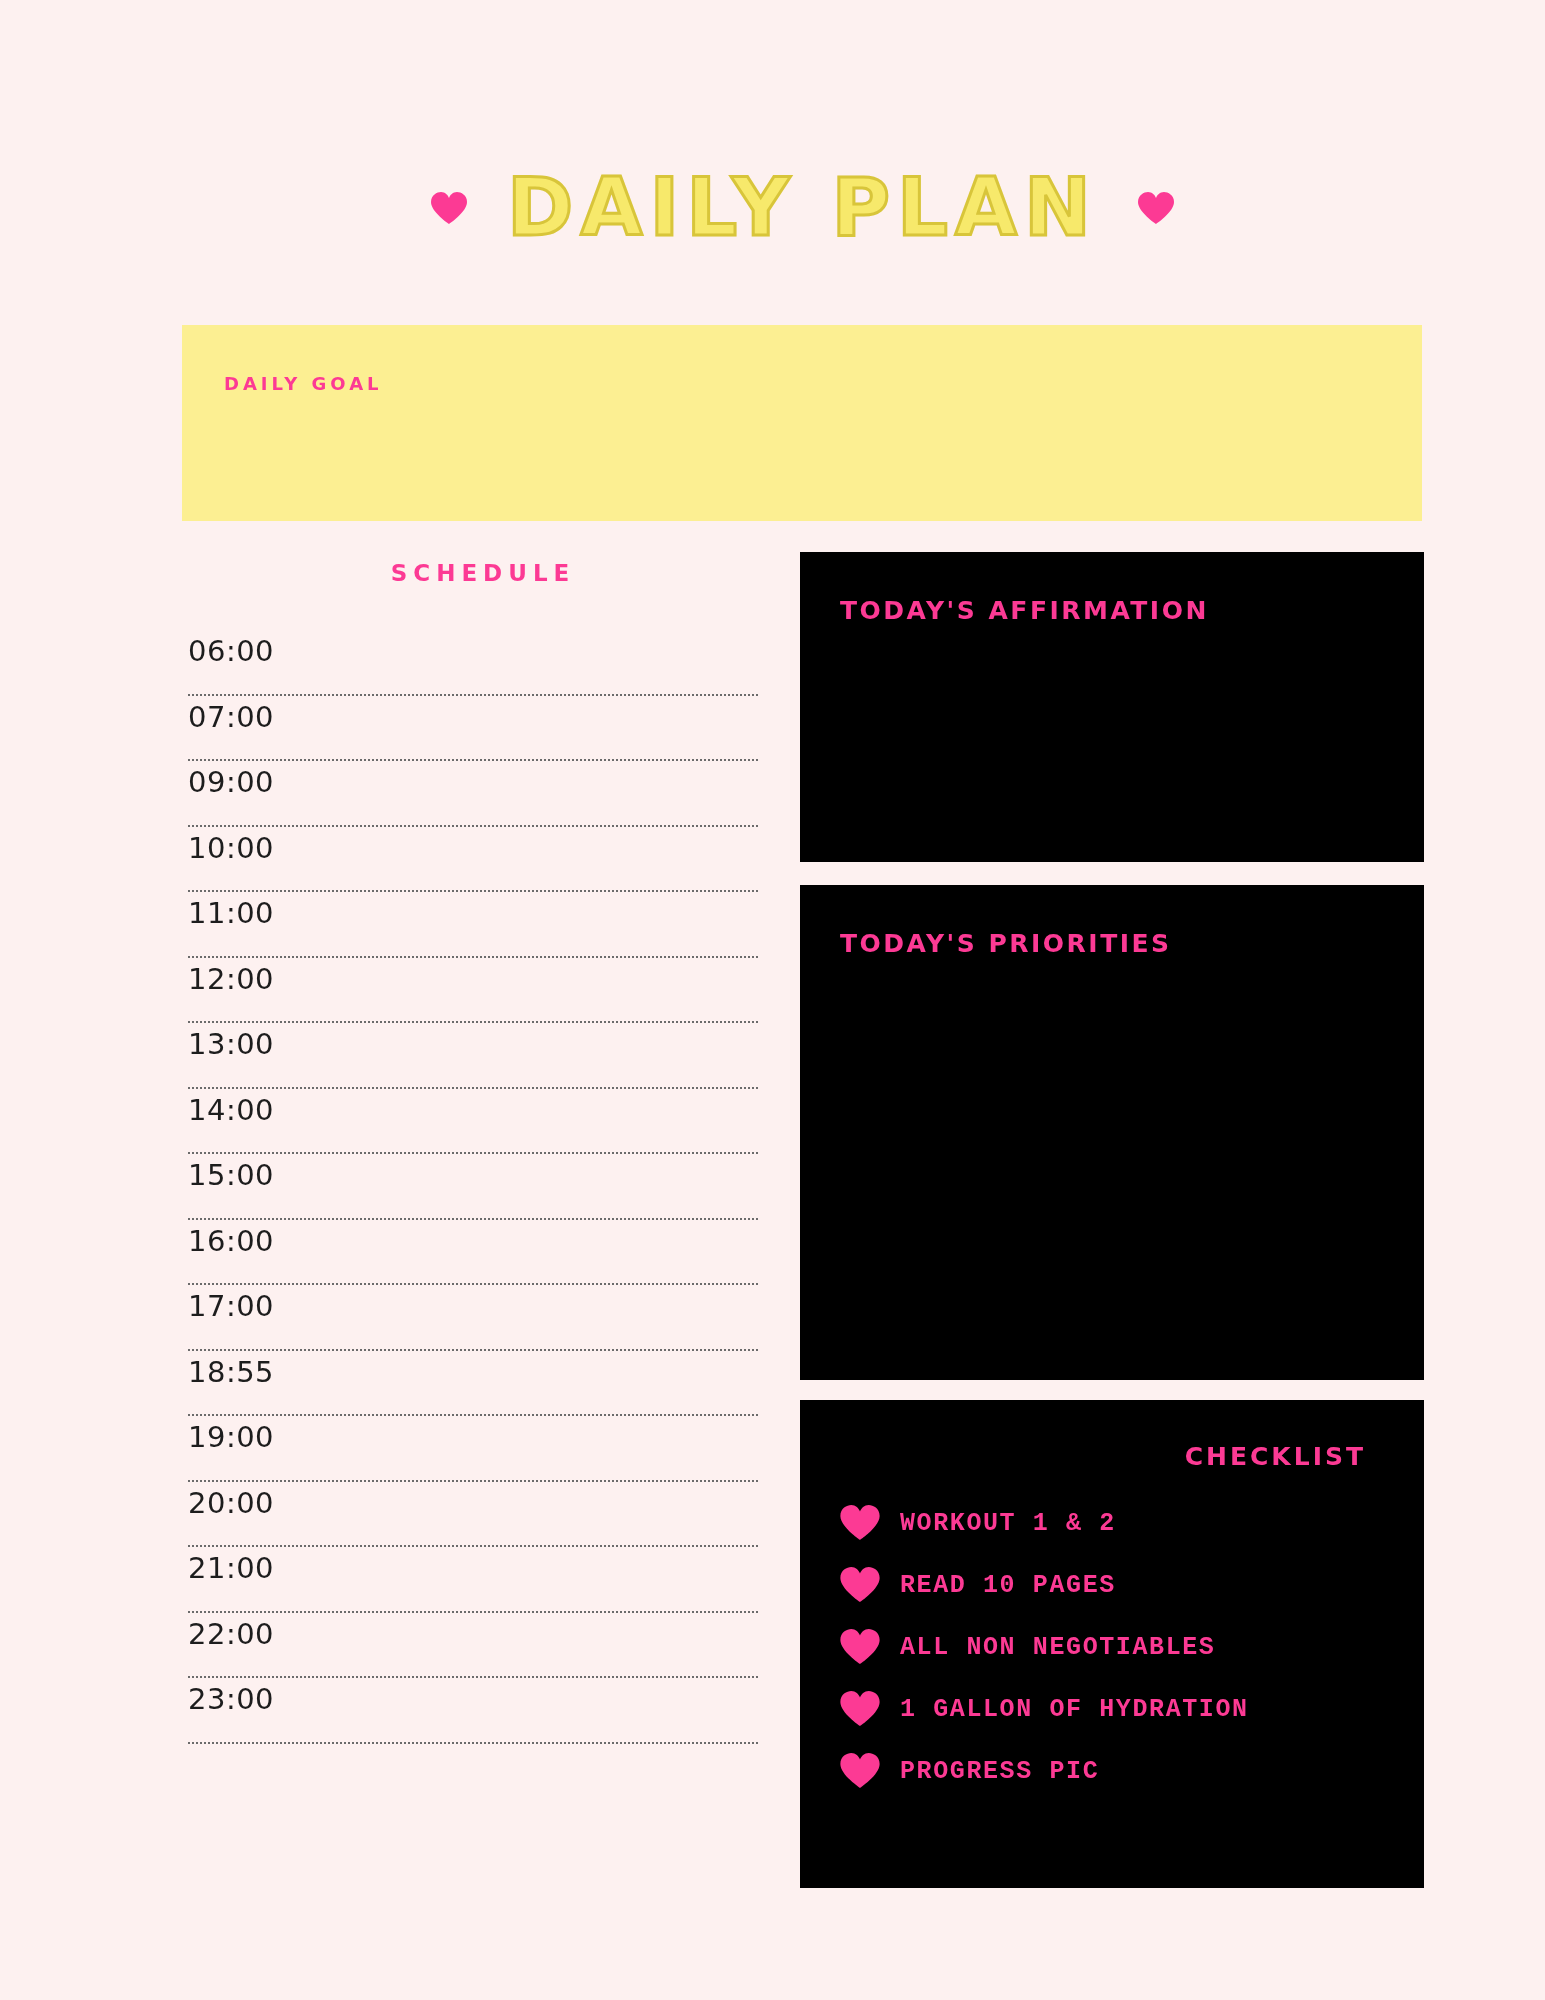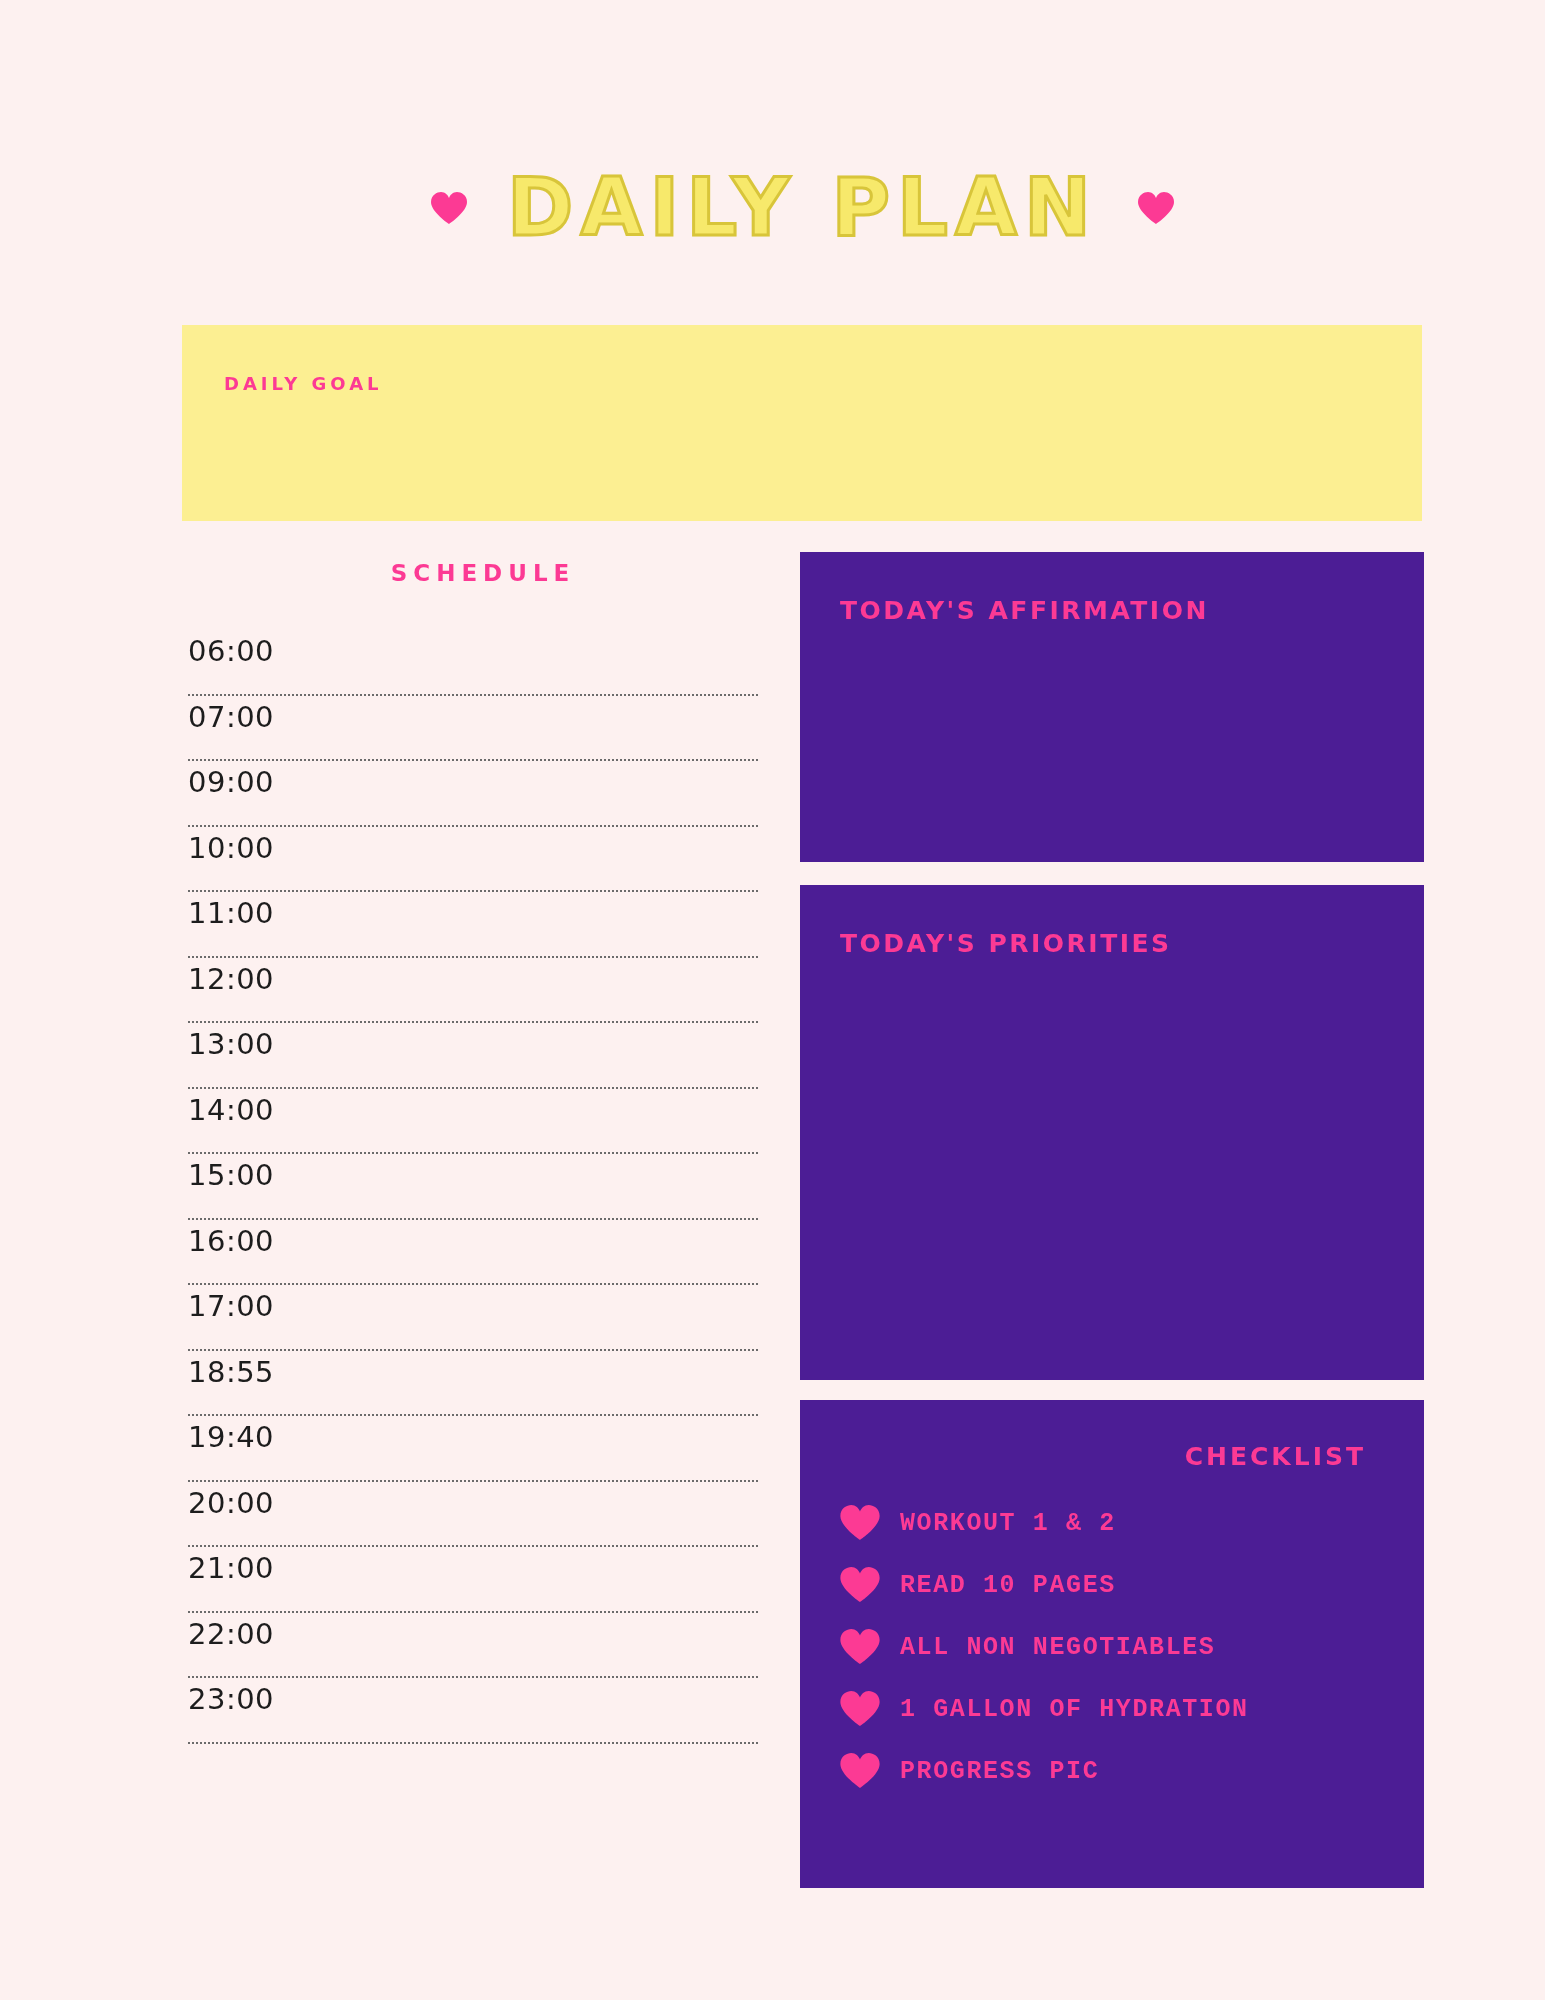--- a/index.html
+++ b/index.html
@@ -100,21 +100,21 @@
     color: #1d1d1d;
     letter-spacing: 0.5px;
     position: absolute;
     left: 0;
     top: 4px;
   }
 
   
   .panel {
     position: absolute;
-    background: #4c1d95;
+    background: #000000;
   }
   .panel-label {
     font-family: "DejaVu Sans", sans-serif;
     font-size: 25px;
     font-weight: bold;
     letter-spacing: 2.5px;
     color: #fc3a94;
     text-transform: uppercase;
   }
   #affirmation {
@@ -241,21 +241,21 @@
     </div>
     <div class="slot">
       <span class="slot-time">17:00</span>
       <span class="slot-entry"></span>
     </div>
     <div class="slot">
       <span class="slot-time">18:55</span>
       <span class="slot-entry"></span>
     </div>
     <div class="slot">
-      <span class="slot-time">19:40</span>
+      <span class="slot-time">19:00</span>
       <span class="slot-entry"></span>
     </div>
     <div class="slot">
       <span class="slot-time">20:00</span>
       <span class="slot-entry"></span>
     </div>
     <div class="slot">
       <span class="slot-time">21:00</span>
       <span class="slot-entry"></span>
     </div>

